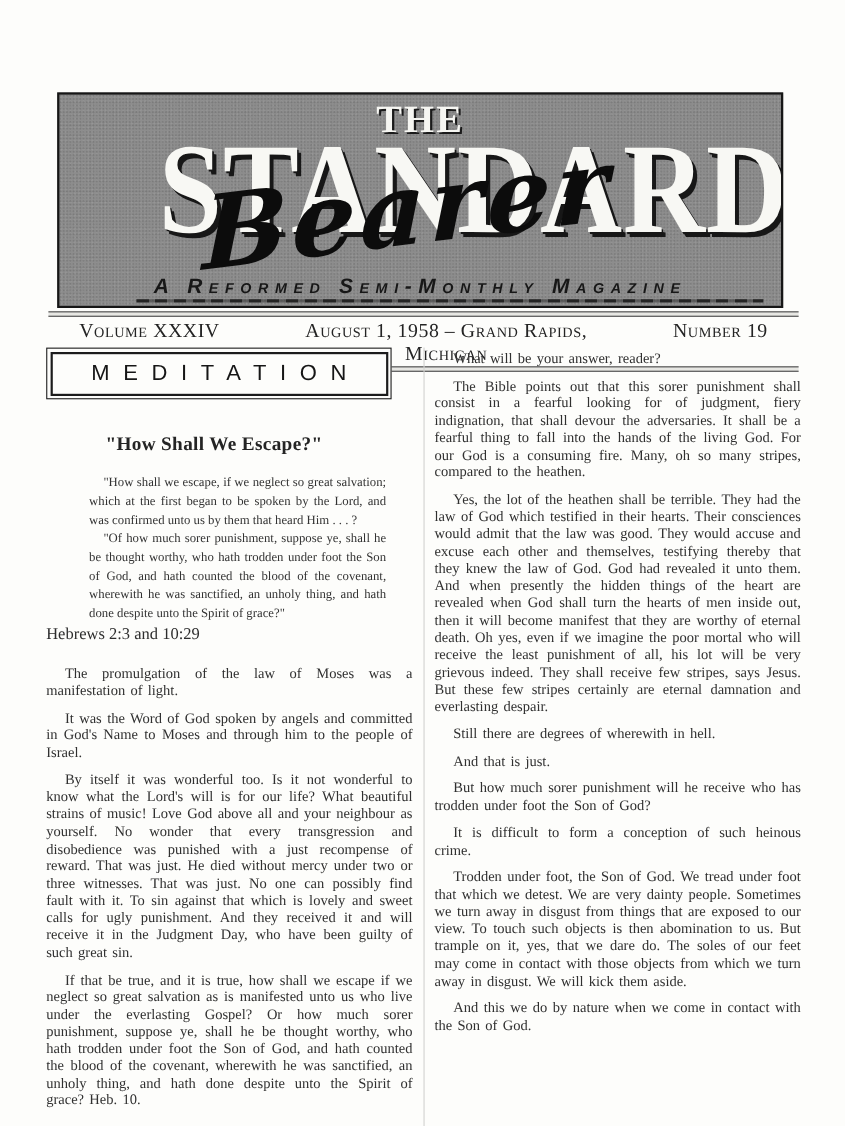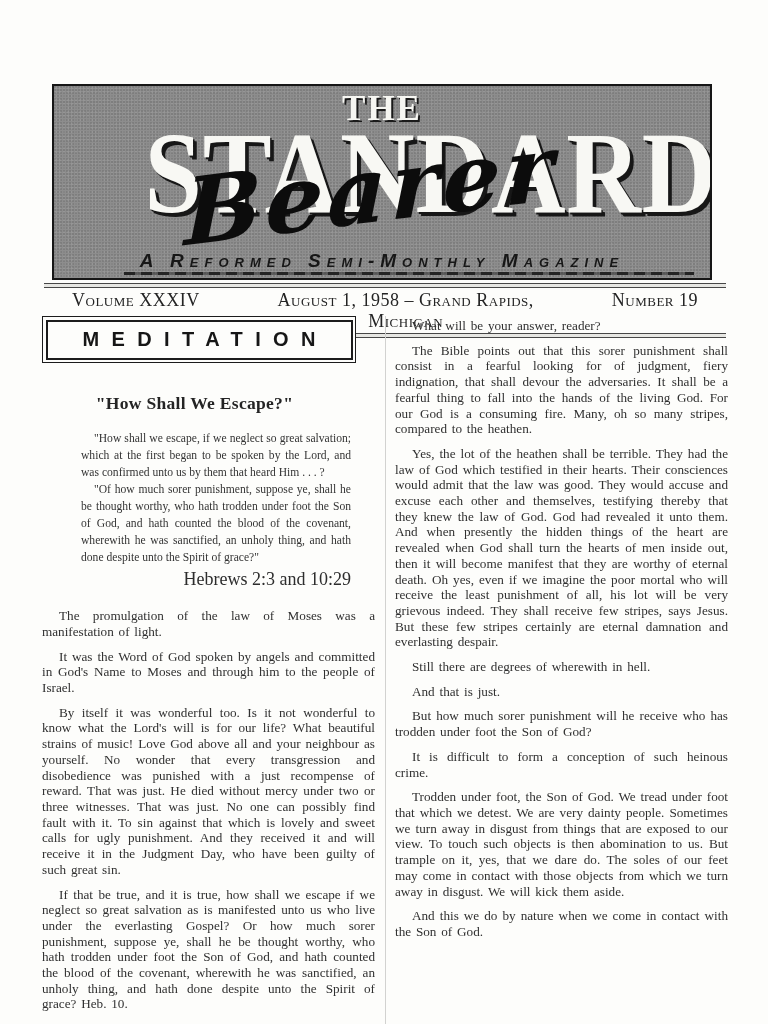--- a/index.html
+++ b/index.html
@@ -105,42 +105,42 @@
     padding:2.5px;
     background:#fdfdfb;
   }
   .meditation-inner {
     border:2px solid #1c1c1c;
     text-align:center;
     padding:7px 0 8px;
   }
   .meditation-label {
     font-family:"Liberation Sans", sans-serif;
-    font-weight:bold; font-size:20px; line-height:1;
+    font-weight:normal; font-size:20px; line-height:1;
     letter-spacing:0.62em; padding-left:0.62em;
     color:#161616;
   }
 
   .article-title {
     text-align:center;
     font-weight:bold; font-size:17.5px;
     margin:30px 30px 16px 0;
     color:#242424;
     letter-spacing:0.3px;
   }
 
   .epigraph { margin:0 26px 2px 39px; }
   .epigraph p {
     font-size:11.6px; line-height:1.47;
     text-align:justify; text-indent:13px;
     color:#333;
   }
   .epigraph-attribution {
-    text-align:right;
-    font-size:18px;
+    text-align:left;
+    font-size:15px;
     margin:3px 26px 0 0;
     color:#2d2d2d;
   }
 
   .bodytext p {
     font-size:13.2px; line-height:1.19;
     text-align:justify; text-indent:17px;
     word-spacing:1.5px;
     margin-bottom:9px;
     color:#303030;

